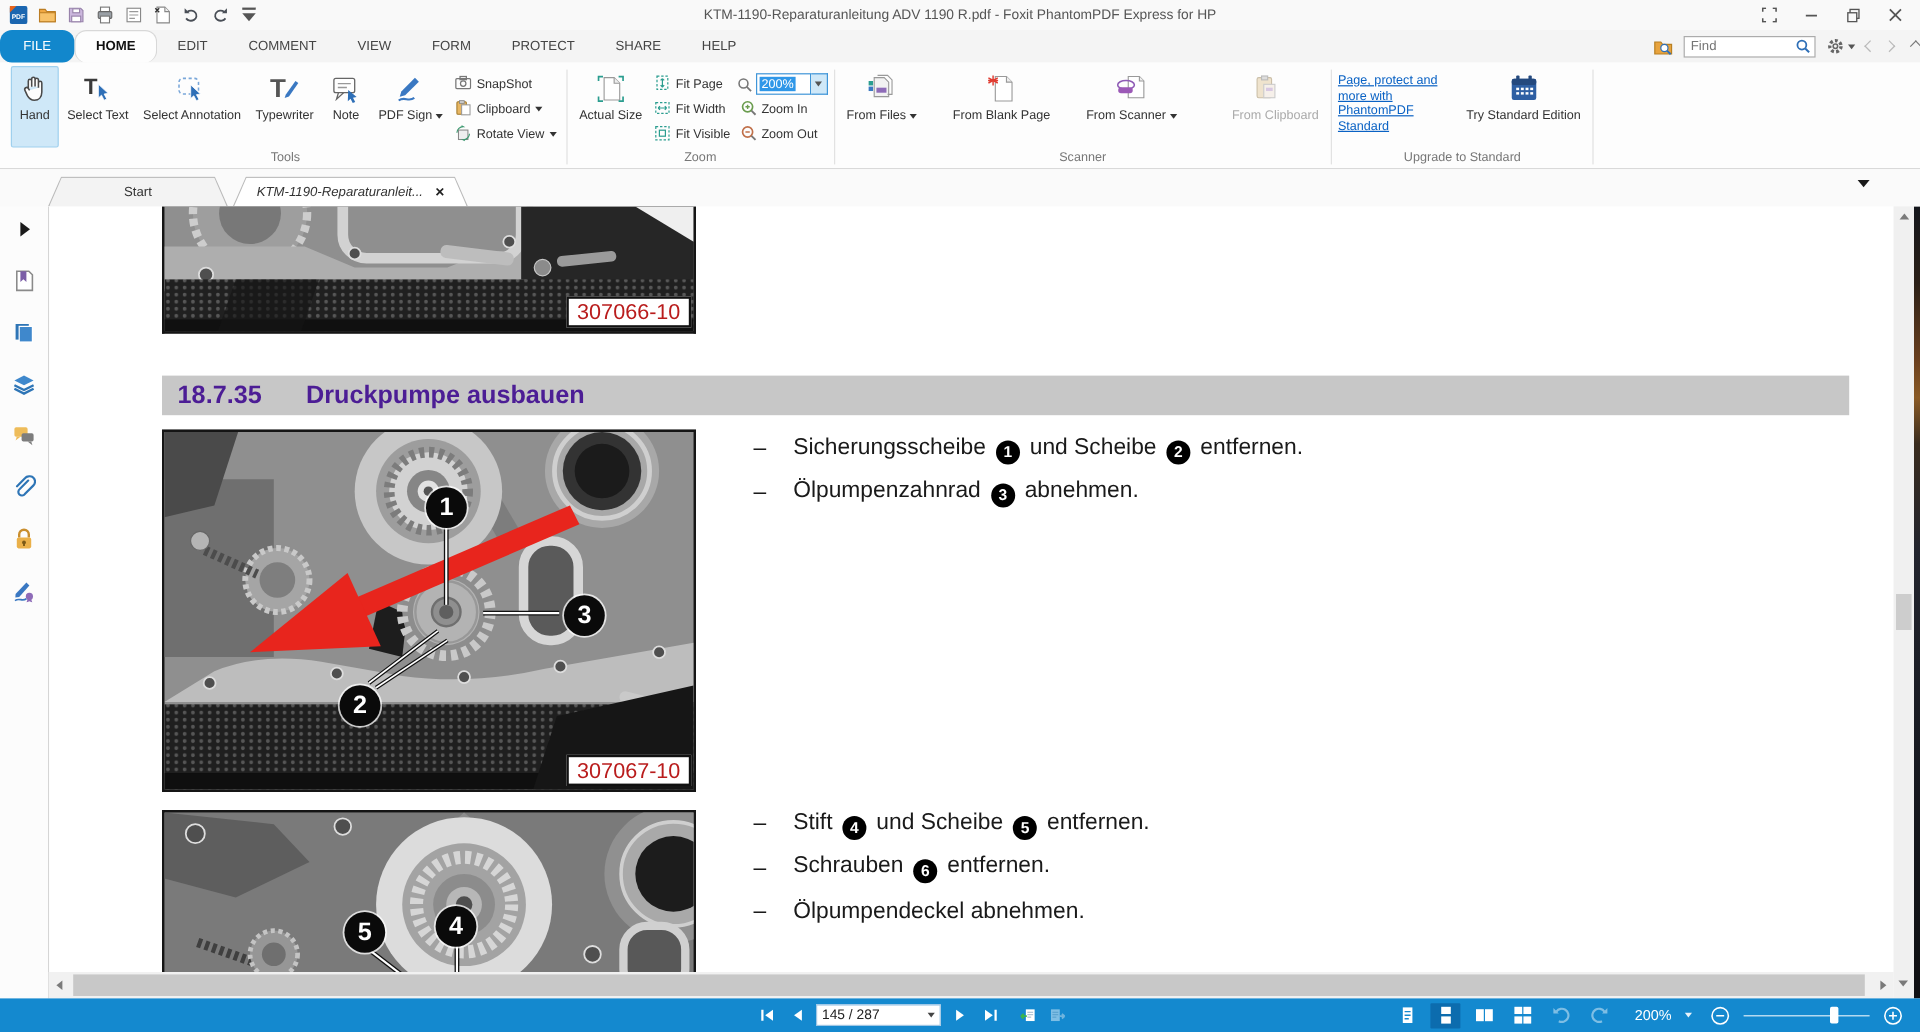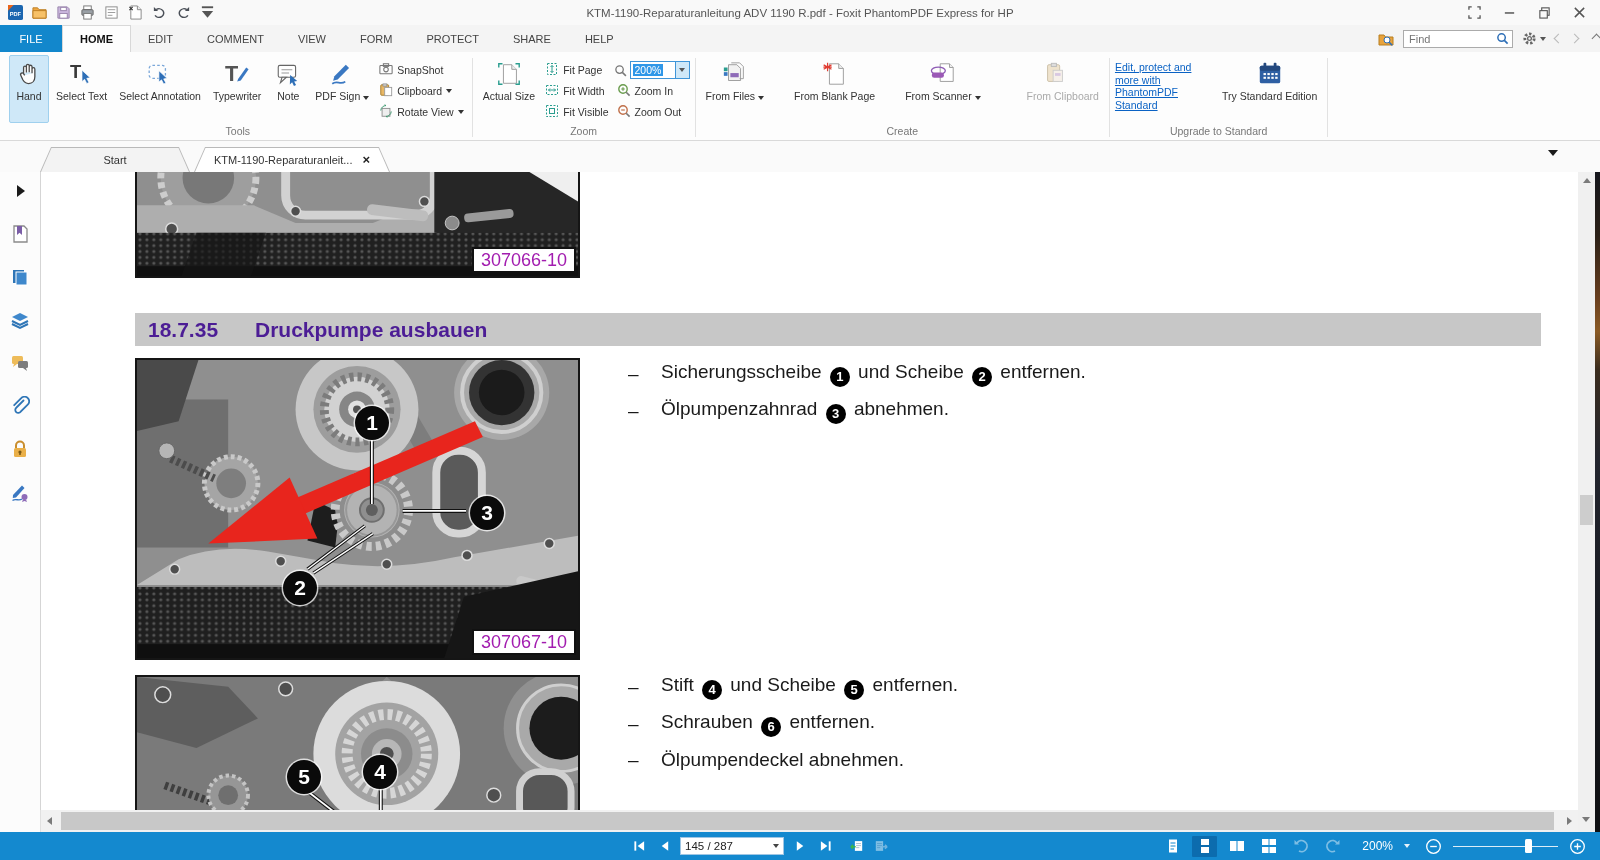--- a/index.html
+++ b/index.html
@@ -11,21 +11,21 @@
   .qat{display:flex;align-items:center;gap:8px;padding-left:7px;}
   .qicon{width:16px;height:16px;display:inline-flex;align-items:center;justify-content:center;}
   .qicon svg{width:15px;height:15px;}
   .win-title{position:absolute;left:0;right:0;text-align:center;font-size:11.5px;color:#555;pointer-events:none;}
   .winctl{margin-left:auto;display:flex;align-items:center;gap:22px;padding-right:14px;}
   .winctl span{display:inline-flex;}
   .winctl svg{width:13px;height:13px;}
 
   
   .menurow{height:27px;display:flex;align-items:stretch;background:#f4f4f4;position:relative;}
-  .mtab{display:flex;align-items:center;justify-content:center;font-size:11px;color:#444;padding:0 17px;cursor:default;}
+  .mtab{display:flex;align-items:center;justify-content:center;font-size:11px;color:#444;padding:0 17px;cursor:default;border-radius:10px;}
   .mtab.file{background:#1287cc;color:#fff;width:62px;padding:0;}
   .mtab.active{background:#fdfdfd;color:#111;border:1px solid #d8d8d8;border-bottom:none;font-weight:bold;}
   .findarea{margin-left:auto;display:flex;align-items:center;gap:9px;}
   .findbox{width:110px;height:18px;border:1px solid #ababab;background:#fff;display:flex;align-items:center;padding:0 3px;}
   .findbox input{border:none;outline:none;flex:1;font-size:11px;color:#333;min-width:0;}
   .chev{width:7px;height:7px;border-right:1.7px solid #b9b9b9;border-bottom:1.7px solid #b9b9b9;display:inline-block;}
   .chev.left{transform:rotate(135deg);}
   .chev.right{transform:rotate(-45deg);}
   .chev.up{transform:rotate(-135deg);border-color:#777;}
   .caret{width:0;height:0;border-left:3.5px solid transparent;border-right:3.5px solid transparent;border-top:4px solid #555;display:inline-block;}
@@ -50,21 +50,21 @@
   .zcombo .zsel{background:#2f97e8;color:#fff;font-size:10.5px;padding:0 2px;}
   .zcombo .zdrop{width:14px;height:18px;background:#cfe8f8;border:1px solid #3f95d8;border-left:none;display:flex;align-items:center;justify-content:center;}
   .uplink{width:92px;font-size:10.5px;line-height:12.5px;color:#0a62c4;text-decoration:underline;padding-top:6px;}
   .upgrp .bigbtn{min-width:64px;}
 
   
   .doctabs{height:31px;background:#fafafa;position:relative;display:flex;align-items:flex-end;padding-left:40px;}
   .dtab{position:relative;height:25px;margin-right:4px;}
   .dtab .shape{position:absolute;inset:0;background:#b9b9b9;clip-path:polygon(11px 0,calc(100% - 11px) 0,100% 100%,0 100%);}
   .dtab .inner{position:absolute;inset:1px 1px 0 1px;background:#f3f3f3;clip-path:polygon(10.5px 0,calc(100% - 10.5px) 0,100% 100%,0 100%);display:flex;align-items:center;justify-content:center;font-size:11px;color:#333;gap:10px;}
-  .dtab.active .inner{background:#ffffff;}
+  .dtab.active .inner{background:#ffffff;font-style:italic;}
   .dtab.start{width:150px;}
   .dtab.ktm{width:196px;}
   .tabclose{font-size:13px;font-weight:bold;color:#222;line-height:10px;}
   .tabmenu-caret{position:absolute;right:42px;top:9px;width:0;height:0;border-left:5px solid transparent;border-right:5px solid transparent;border-top:6px solid #1a1a1a;}
 
   
   .main{height:638px;display:flex;}
   .sidebar{width:41px;background:#fcfcfc;border-right:1px solid #d5d5d5;display:flex;flex-direction:column;align-items:center;padding-top:8px;gap:22px;}
   .sbicon{width:22px;height:21px;display:flex;align-items:center;justify-content:center;}
   .sbicon svg{width:20px;height:20px;}
@@ -73,21 +73,21 @@
   .vthumb{position:absolute;left:2px;width:13px;background:#cdcdcd;}
   .sarrow{position:absolute;left:5px;width:0;height:0;}
   .darkstrip{width:5px;background:linear-gradient(180deg,#14161c 0%,#2b2017 10%,#6a3f1e 20%,#8a5a25 25%,#3a2c1e 31%,#23252e 45%,#191b22 70%,#101114 100%);}
 
   
   .figure{position:absolute;left:94px;width:445px;background:#555;}
   .figure svg{position:absolute;inset:0;width:100%;height:100%;}
   .fig1{top:0;height:106px;border:2px solid #151515;border-top:none;}
   .fig2{top:186px;height:302px;border:2px solid #151515;}
   .fig3{top:503px;height:135px;border:2px solid #151515;border-bottom:none;}
-  .figcap{position:absolute;right:2px;bottom:3px;background:#fff;border:2px solid #111;font-size:18px;color:#a21caf;padding:0 7px;line-height:22px;z-index:3;}
+  .figcap{position:absolute;right:2px;bottom:3px;background:#fff;border:2px solid #111;font-size:18px;color:#b91c1c;padding:0 7px;line-height:22px;z-index:3;}
   .badge{position:absolute;width:34px;height:34px;border-radius:50%;background:#0a0a0a;color:#fff;font-size:21px;font-weight:bold;text-align:center;line-height:33px;box-shadow:0 0 0 1.5px rgba(255,255,255,.75);z-index:2;}
   .heading{position:absolute;left:94px;top:141px;width:1406px;height:33px;background:#c7c7c7;display:flex;align-items:center;padding-left:13px;font-size:21px;font-weight:bold;color:#4c1d95;}
   .hnum{display:inline-block;width:107px;}
   .steps{position:absolute;left:587px;}
   .steps-top{top:184px;}
   .steps-bottom{top:497px;}
   .step{display:flex;height:36.5px;align-items:center;font-size:19px;color:#1a1a1a;}
   .dash{width:33px;}
   .badge-inline{display:inline-block;width:20px;height:20px;border-radius:50%;background:#000;color:#fff;font-size:13px;font-weight:bold;text-align:center;line-height:20px;vertical-align:-3px;margin:0 3px;}
 
@@ -454,27 +454,27 @@
               <svg viewBox="0 0 28 28">
                 <rect x="6" y="4" width="13" height="18" rx="1.5" fill="#efe3cd" stroke="#cbbfa8"></rect>
                 <rect x="10" y="2.5" width="5.5" height="3.5" fill="#ddd" stroke="#bbb"></rect>
                 <rect x="12" y="10" width="10" height="12" fill="#f6f0ea" stroke="#ccc"></rect>
                 <rect x="14" y="13" width="6" height="3" fill="#d8c8e2"></rect>
               </svg>
             </span>
           <span class="blabel">From Clipboard</span>
         </div>
       </div>
-      <div class="grp-label">Create</div>
+      <div class="grp-label">Scanner</div>
     </div>
     <div class="grp-sep"></div>
 
     <div class="grp upgrp">
       <div class="grp-content" style="gap:10px">
-        <div class="uplink">Edit, protect and more with PhantomPDF Standard</div>
+        <div class="uplink">Page, protect and more with PhantomPDF Standard</div>
         <div class="bigbtn">
           <span class="bicon">
               <svg viewBox="0 0 28 28">
                 <rect x="3" y="5" width="22" height="19" rx="2" fill="#2e5fa3"></rect>
                 <rect x="3" y="5" width="22" height="5.5" rx="2" fill="#24497e"></rect>
                 <rect x="7" y="2" width="3" height="5" rx="1" fill="#24497e"></rect>
                 <rect x="18" y="2" width="3" height="5" rx="1" fill="#24497e"></rect>
                 <g fill="#fff">
                   <rect x="7" y="13" width="2.6" height="2.2"></rect>
                   <rect x="11.2" y="13" width="2.6" height="2.2"></rect>

